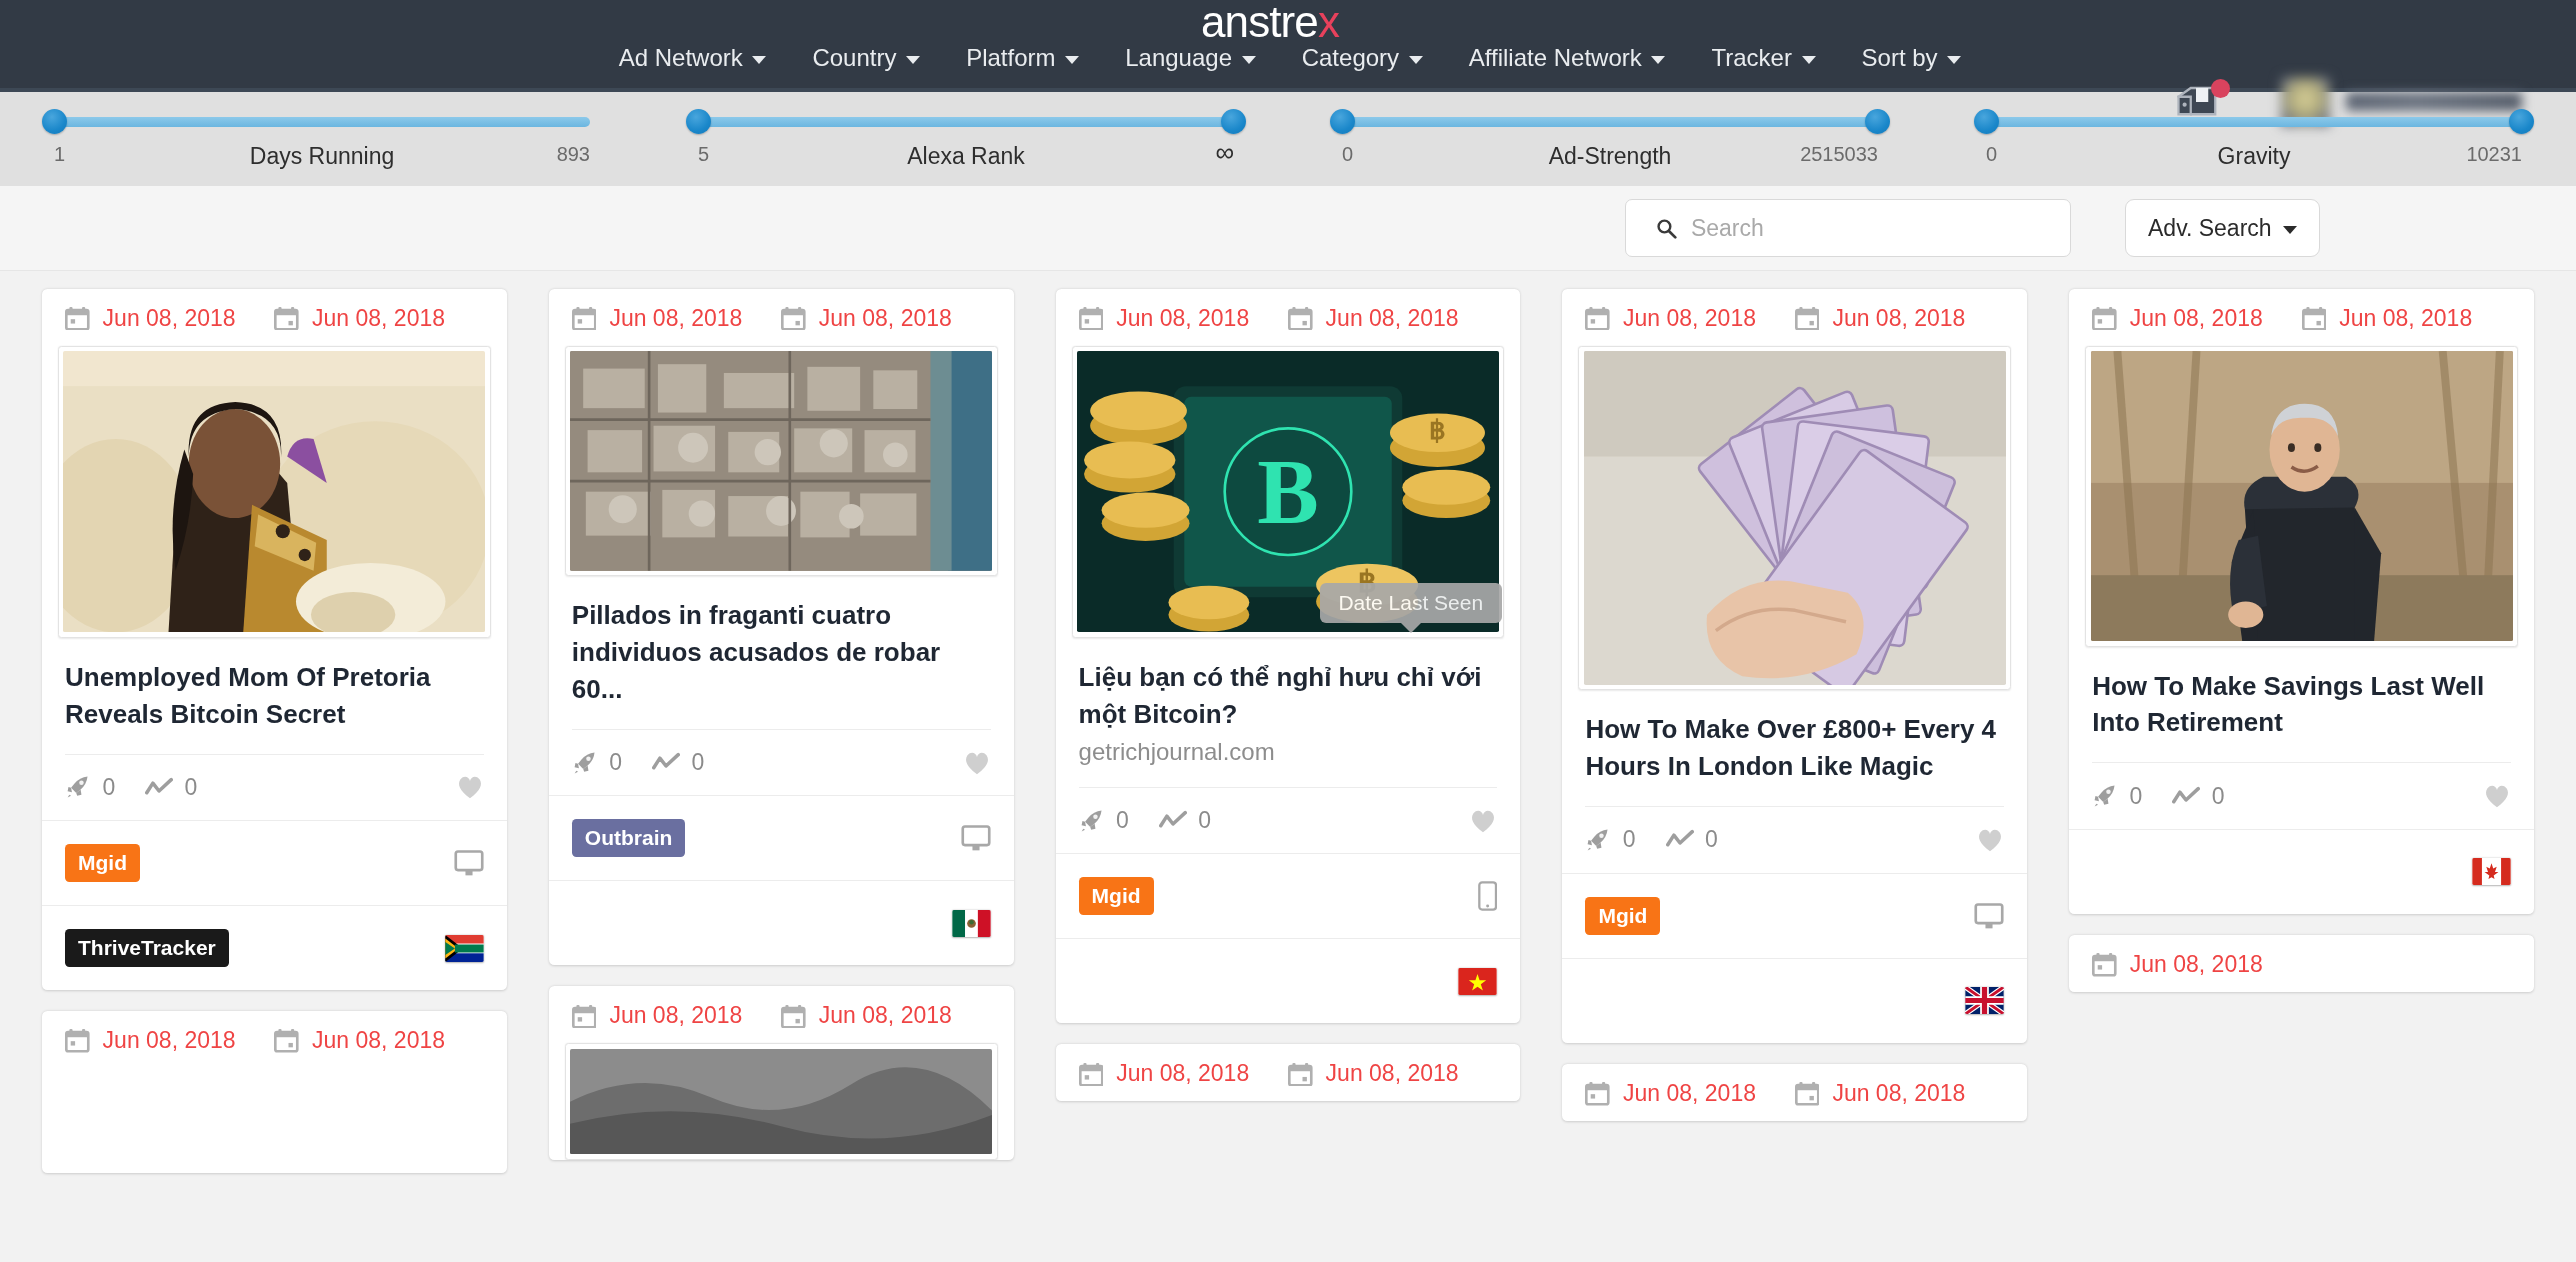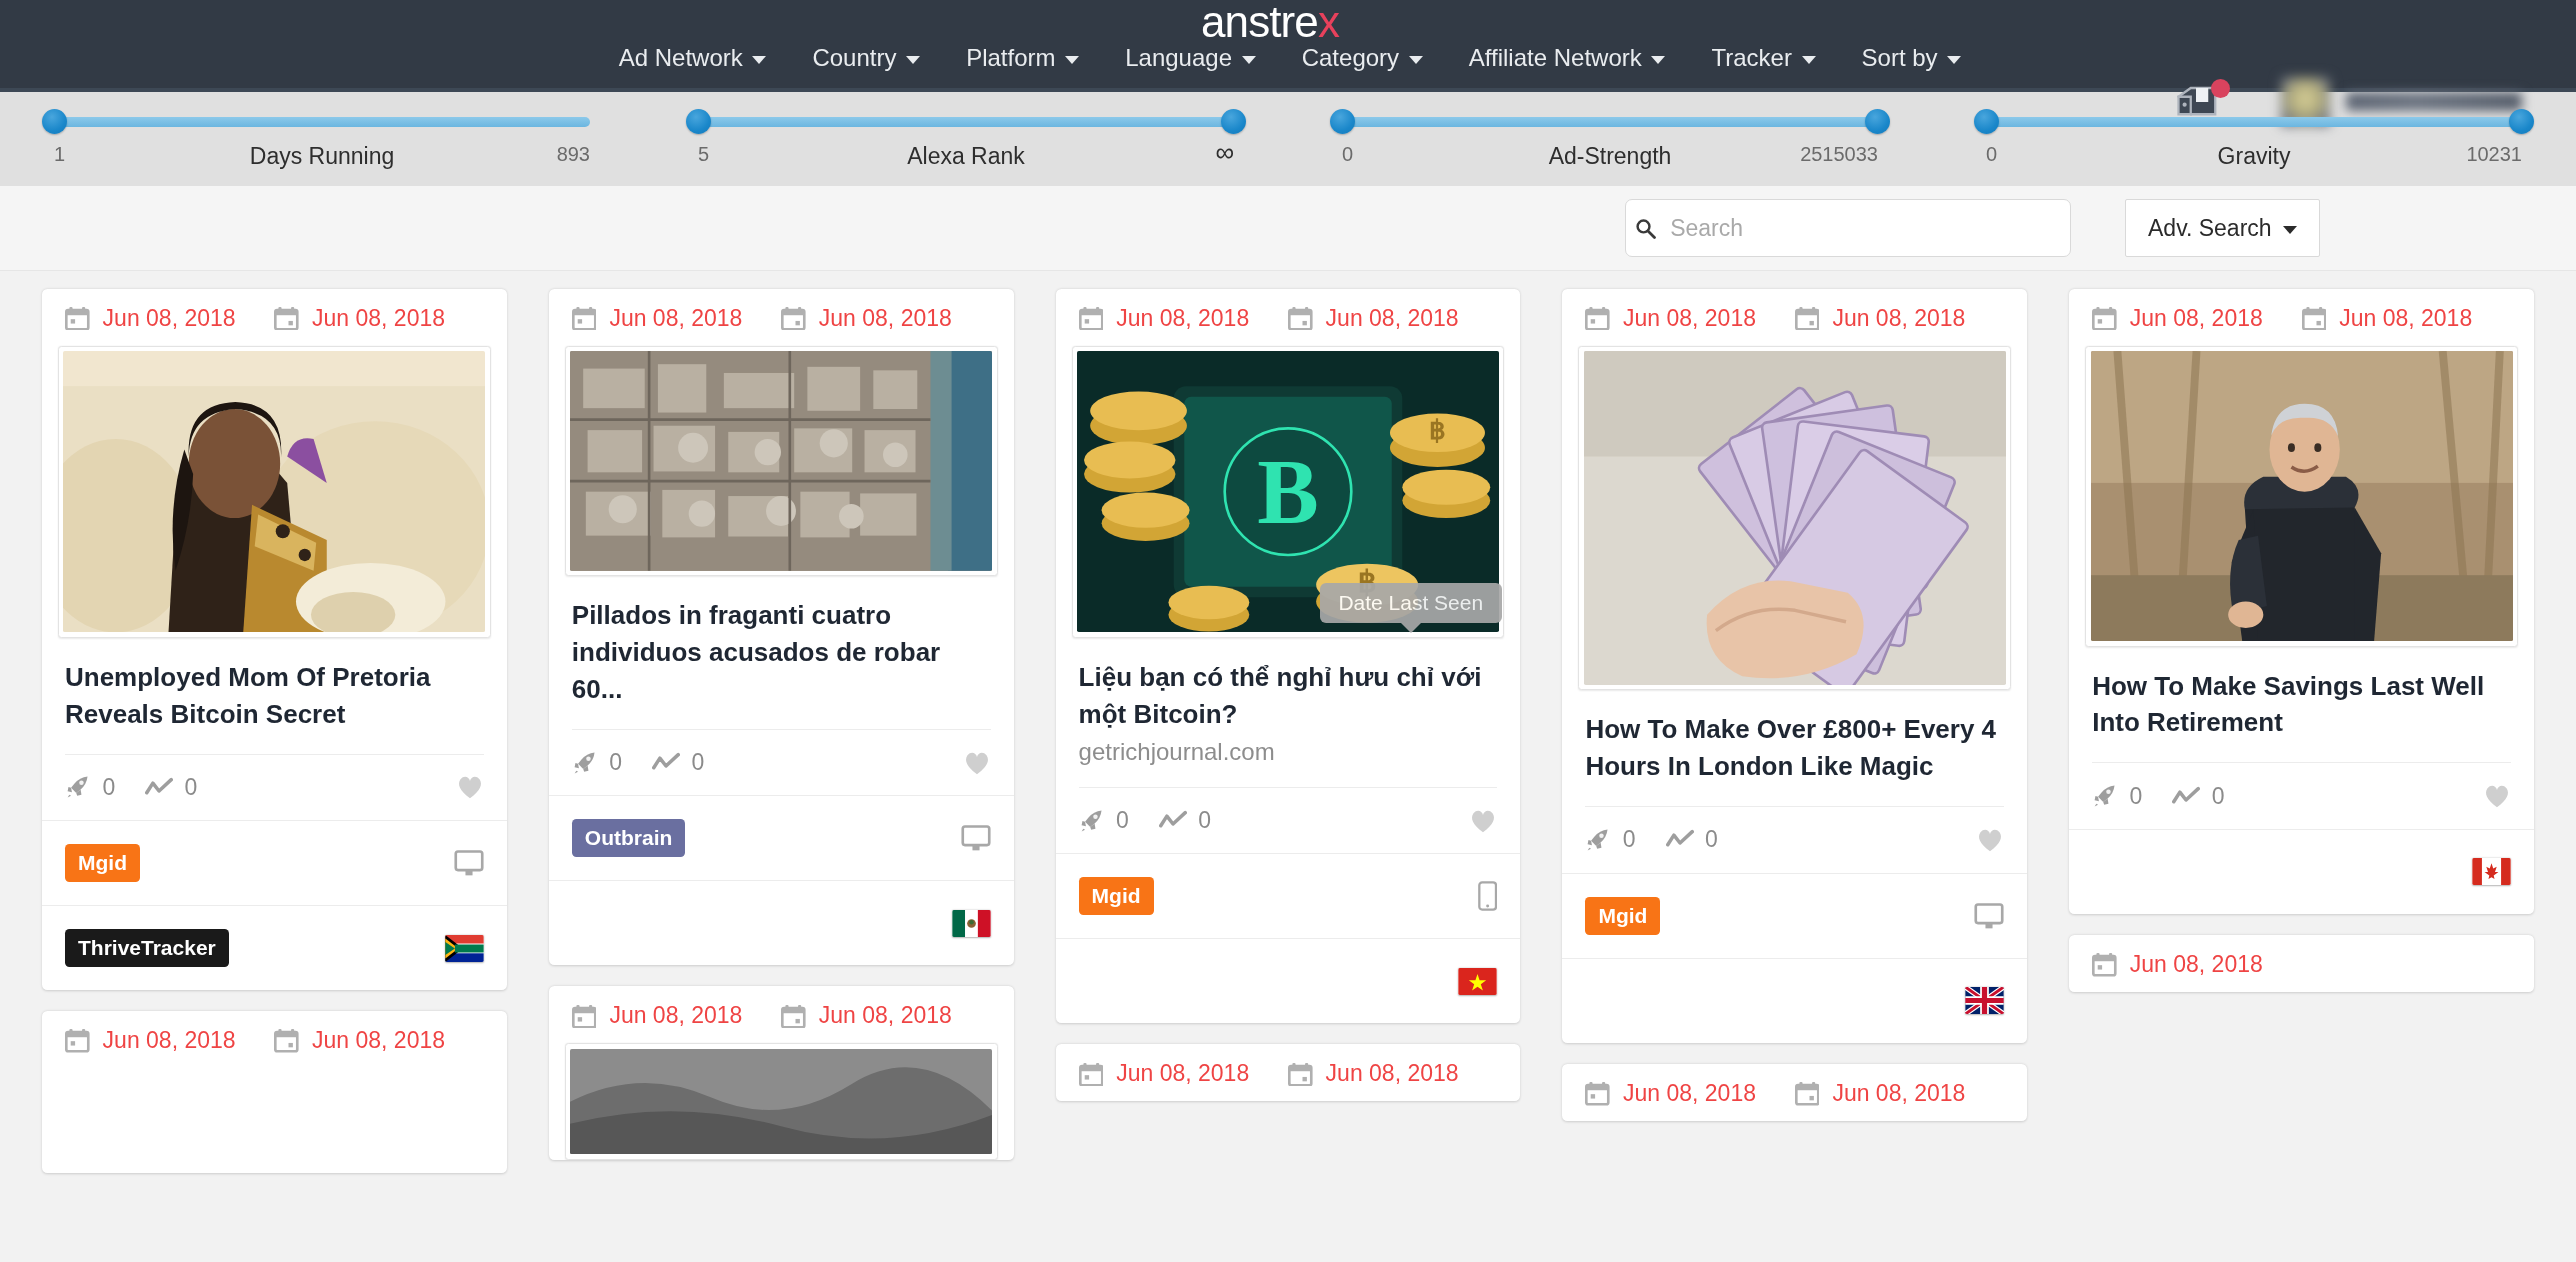--- a/index.html
+++ b/index.html
@@ -156,38 +156,38 @@
     gap: 54px;
     border-bottom: 0.9px solid #e6e6e6;
   }
   .search-field {
     width: 446px; height: 58px;
     background: #fff;
     border: 0.9px solid #d9d9d9;
     border-radius: 7px;
     display: flex;
     align-items: center;
-    padding: 0 9px;
+    padding: 0 30px;
     gap: 14px;
     cursor: text;
   }
   .search-input {
     border: none; outline: none;
     font-size: 23px;
     color: #333;
     width: 100%;
     font-family: "Liberation Sans", sans-serif;
     background: transparent;
   }
   .search-input::placeholder { color: #a9a9a9; }
   .adv-btn {
     height: 58px;
     background: #fff;
     border: 0.9px solid #d9d9d9;
-    border-radius: 2px;
+    border-radius: 9px;
     display: flex; align-items: center; gap: 11.4px;
     padding: 0 22px;
     font-size: 23px;
     color: #2b2b2b;
     cursor: pointer;
     white-space: nowrap;
   }
   .caret-dark {
     width: 0; height: 0;
     border-left: 7px solid transparent;

